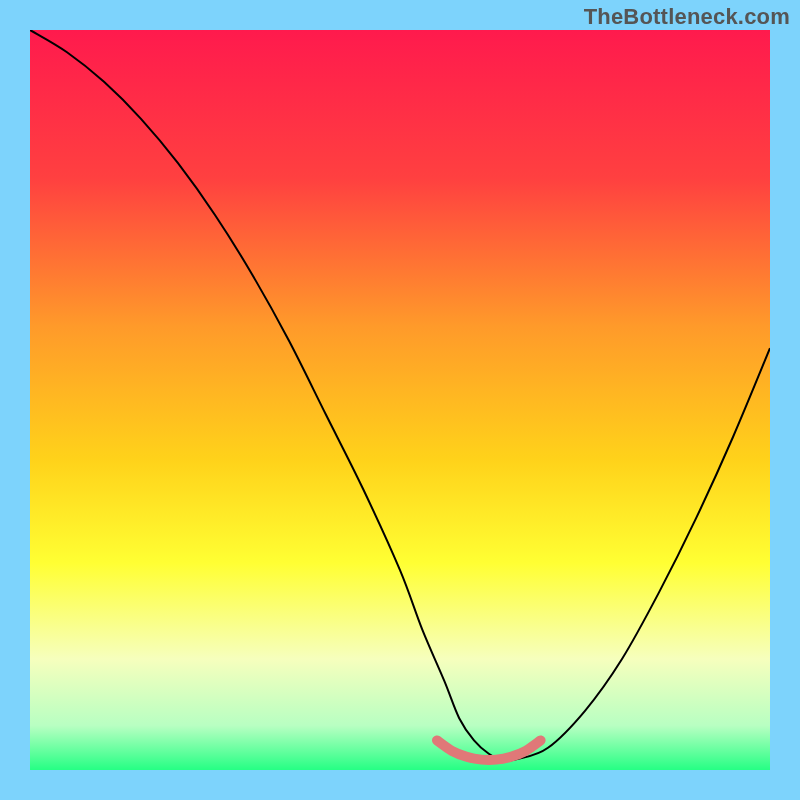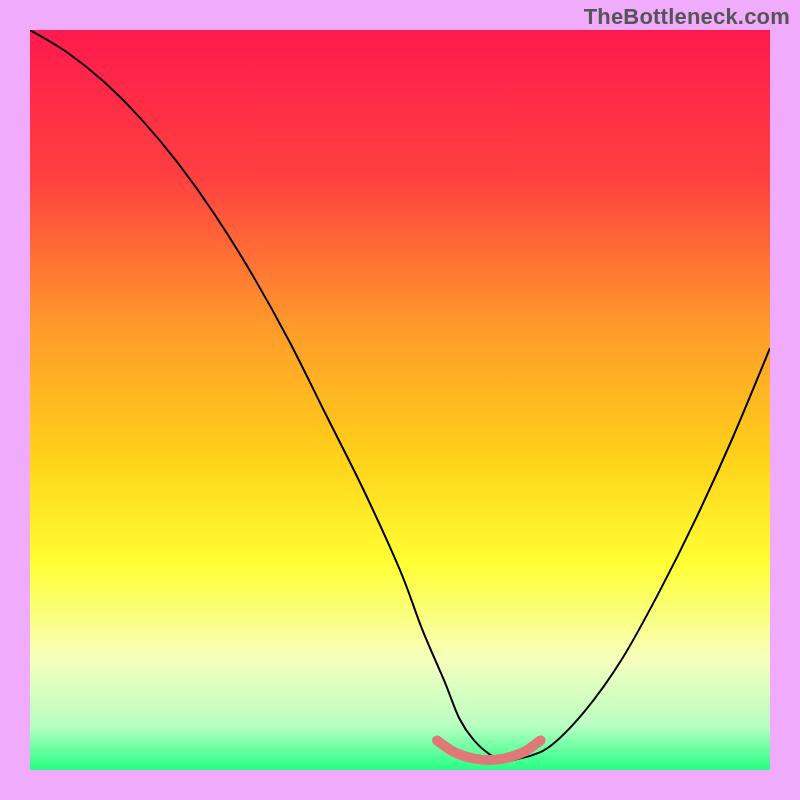--- a/index.html
+++ b/index.html
@@ -8,21 +8,21 @@
     width: 800px;
     height: 800px;
     background: #000;
     font-family: Arial, Helvetica, sans-serif;
     overflow: hidden;
   }
   .frame {
     position: relative;
     width: 800px;
     height: 800px;
-    background: #f0abfc;
+    background: #7dd3fc;
   }
   .watermark {
     position: absolute;
     top: 4px;
     right: 10px;
     color: #555;
     font-size: 22px;
     font-weight: 600;
     letter-spacing: 0.2px;
     z-index: 10;

